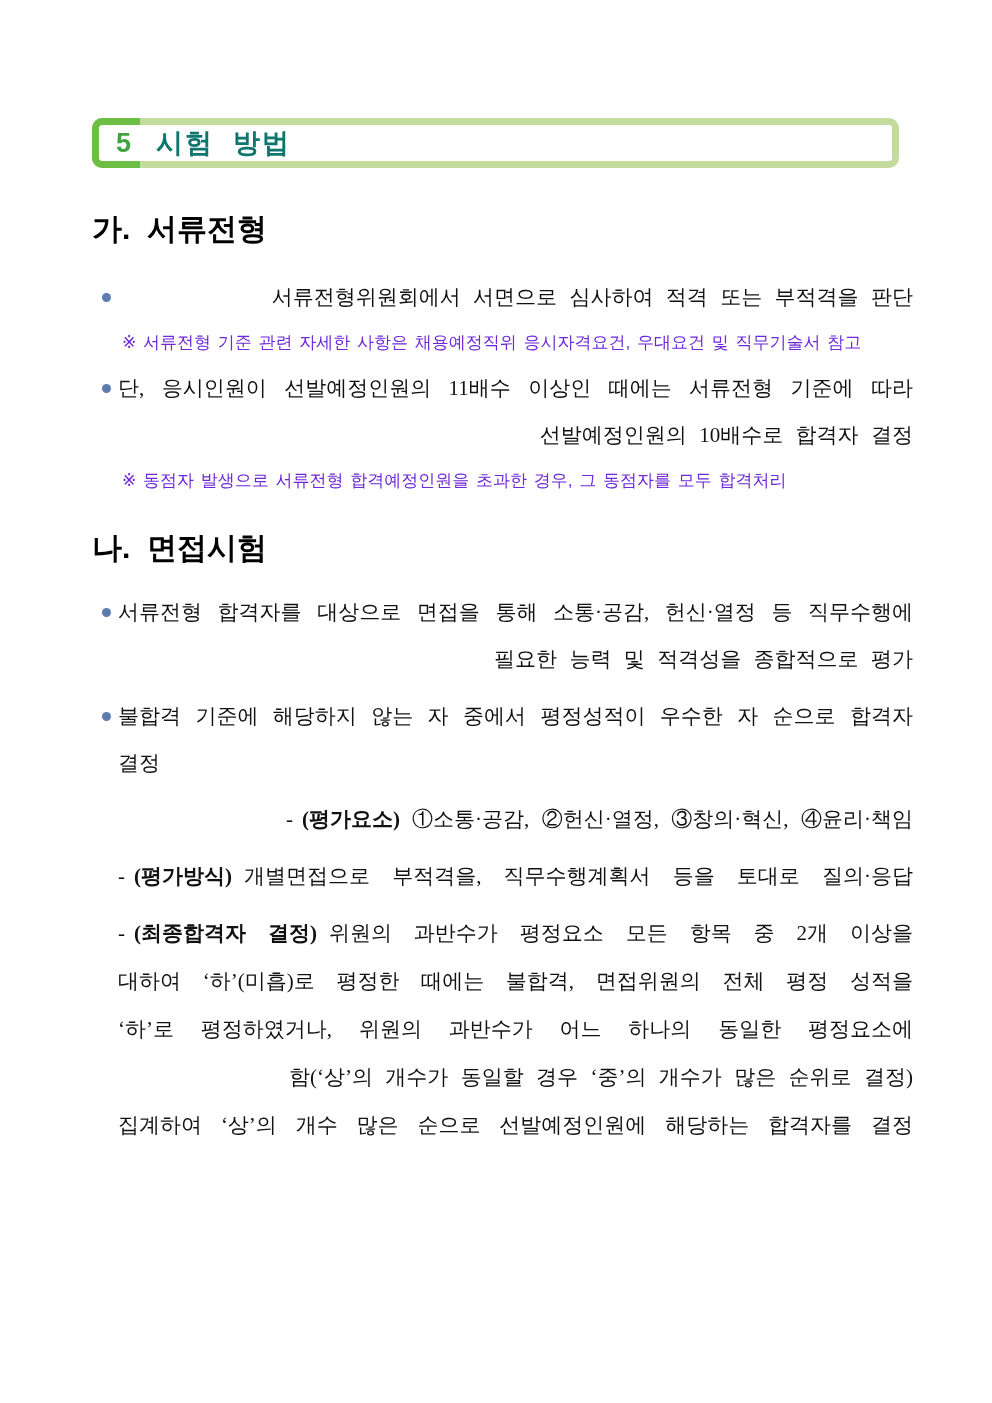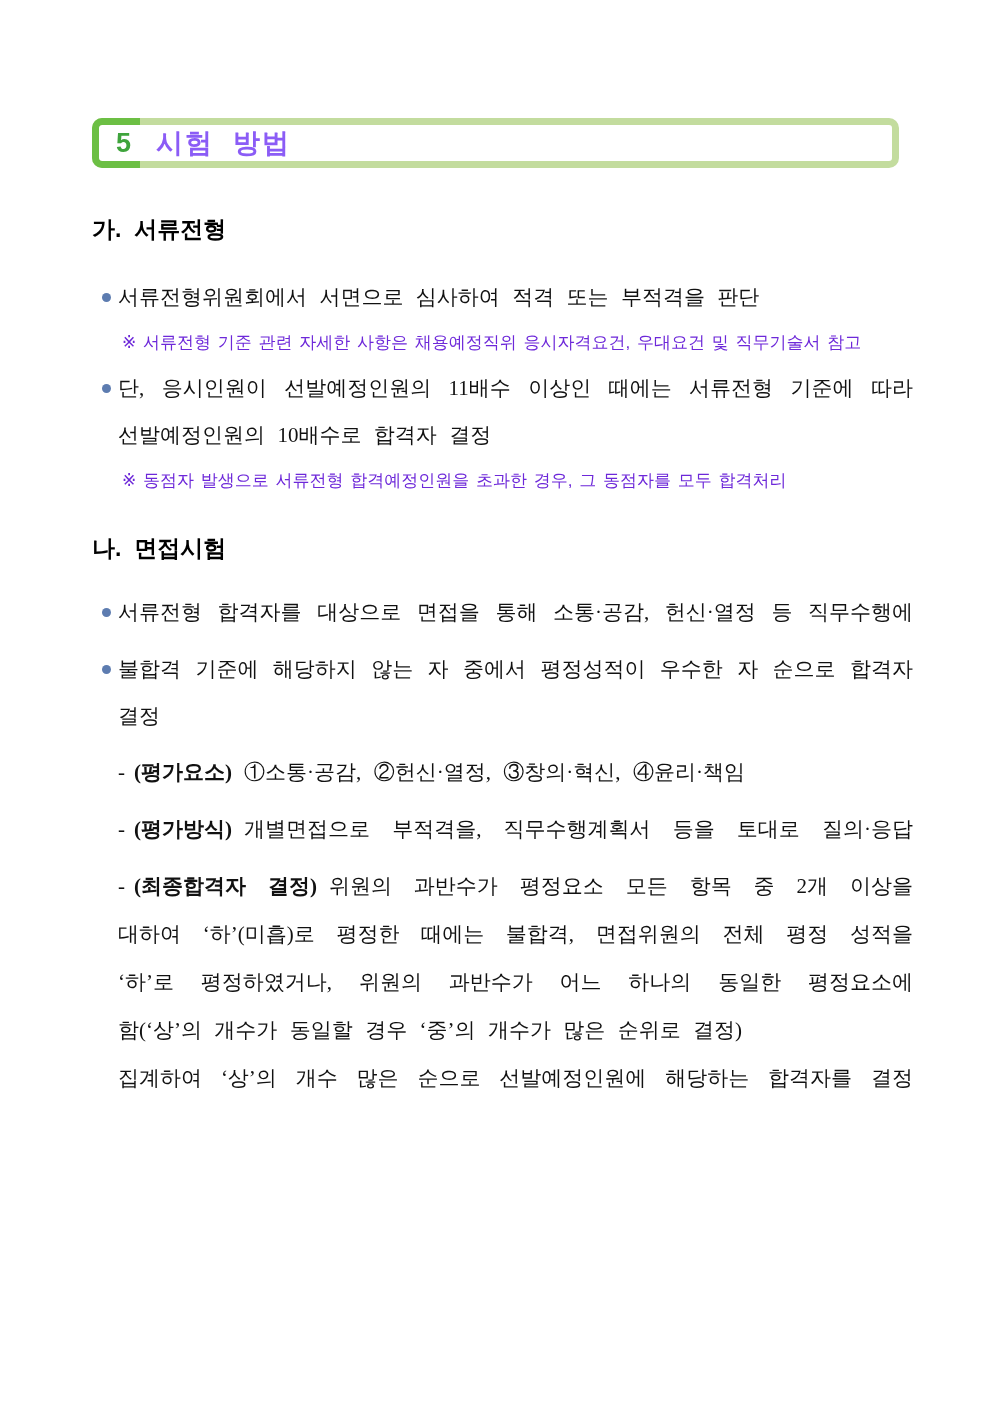--- a/index.html
+++ b/index.html
@@ -35,27 +35,27 @@
   .header-inner {
     position: relative;
     display: flex;
     align-items: center;
     height: 100%;
     padding-left: 17px;
     font-family: "Liberation Sans", "DejaVu Sans", sans-serif;
     font-weight: bold;
   }
   .header-number { font-size: 27px; color: #3fa43c; width: 40px; }
-  .header-title  { font-size: 27px; color: #8b5cf6; letter-spacing: 2px; white-space: pre; }
+  .header-title  { font-size: 27px; color: #0f766e; letter-spacing: 2px; white-space: pre; }
 
   
   .section-title {
     font-family: "Liberation Sans", "DejaVu Sans", sans-serif;
     font-weight: bold;
-    font-size: 23px;
+    font-size: 30px;
     line-height: 26px;
     color: #000000;
     white-space: pre;
   }
   .title-ga { margin-top: 48px; }
   .title-na { margin-top: 32px; }
 
   
   .group-ga { margin-top: 32px; }
   .group-na { margin-top: 28px; }
@@ -66,20 +66,21 @@
     left: 10px; top: 19px;
     width: 9px; height: 9px;
     border-radius: 50%;
     background: #5d7cb0;
   }
   .line {
     font-size: 21px;
     line-height: 47px;
     word-spacing: 0.34em;
     white-space: normal;
+    text-align: right;
   }
   .fill { text-align: justify; text-align-last: justify; }
 
   .note {
     padding-left: 30px;
     font-family: "Liberation Sans", "DejaVu Sans", sans-serif;
     font-size: 17px;
     line-height: 44px;
     color: #6d28d9;
     word-spacing: 0.12em;
@@ -125,20 +126,21 @@
       </div>
       <div class="note">※ 동점자 발생으로 서류전형 합격예정인원을 초과한 경우, 그 동점자를 모두 합격처리</div>
     </div>
 
     <div class="section-title title-na">나.  면접시험</div>
 
     <div class="group-na">
       <div class="bullet">
         <span class="dot"></span>
         <div class="line fill">서류전형 합격자를 대상으로 면접을 통해 소통·공감, 헌신·열정 등 직무수행에</div>
+        <div class="line">필요한 능력 및 적격성을 종합적으로 평가</div>
       </div>
 
       <div class="bullet bullet-2">
         <span class="dot"></span>
         <div class="line fill">불합격 기준에 해당하지 않는 자 중에서 평정성적이 우수한 자 순으로 합격자 결정</div>
       </div>
 
       <div class="dash-item d0">
         <div class="line">
           <span class="dash-marker">-</span><span class="dash-label">(평가요소)</span><span>①소통·공감, ②헌신·열정, ③창의·혁신, ④윤리·책임</span>

